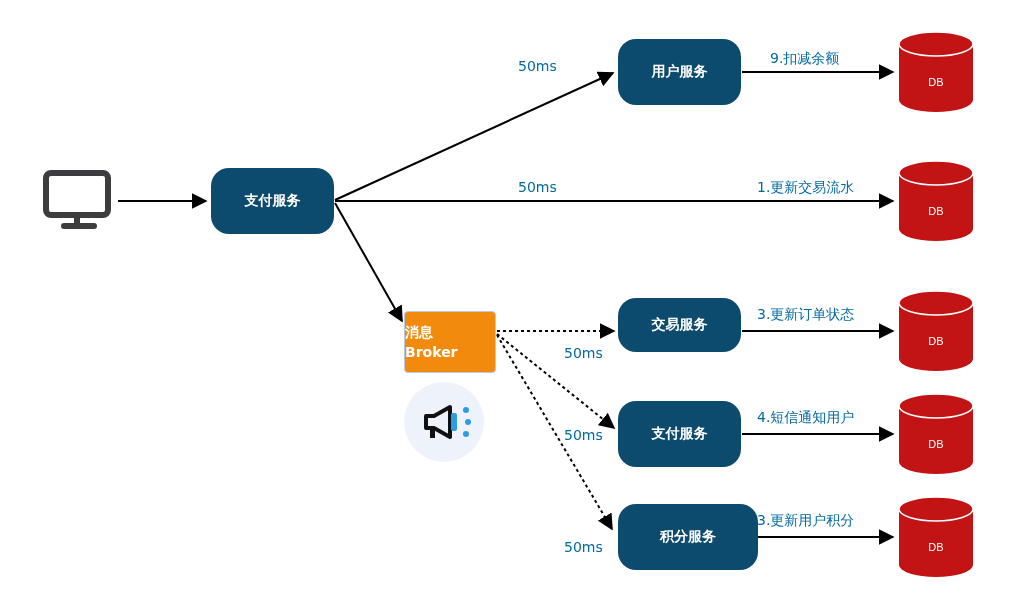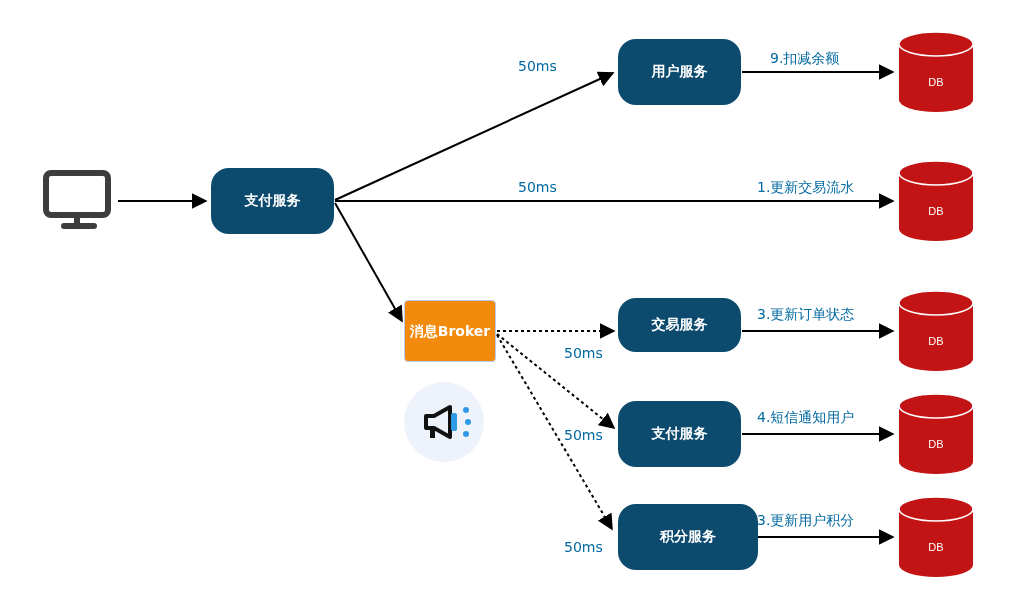--- a/index.html
+++ b/index.html
@@ -2,22 +2,22 @@
 <html><head>
 <meta charset="utf-8">
 <style>
   html, body { margin: 0; padding: 0; background: #ffffff; }
   body { width: 1024px; height: 594px; position: relative; overflow: hidden;
          font-family: "DejaVu Sans", "Liberation Sans", sans-serif; }
   svg#diagram { position: absolute; left: 0; top: 0; }
   .box { position: absolute; background: #0c4a6e; border-radius: 18px; color: #ffffff;
          font-size: 14px; font-weight: bold; display: flex; align-items: center; justify-content: center; }
   .broker { position: absolute; background: #f28a0e; border: 1px solid #b6c8ee; border-radius: 4px;
-            color: #fff; font-weight: bold; font-size: 14px; display: flex; flex-direction: row;
-            align-items: center; justify-content: center; line-height: 20px; }
+            color: #fff; font-weight: bold; font-size: 14px; display: flex; flex-direction: column;
+            justify-content: center; line-height: 20px; margin-top: 11px; }
   .lbl { position: absolute; font-size: 14px; color: #0369a1; white-space: nowrap; }
   .db { position: absolute; width: 76px; height: 82px; }
   .db-label { position: absolute; left: 0; width: 76px; top: 45px; text-align: center; color: #fff;
               font-size: 11px; font-family: "Liberation Sans", sans-serif; }
   .mega { position: absolute; left: 404px; top: 382px; width: 80px; height: 80px; border-radius: 50%;
           background: #eef3fb; }
 </style>
 </head>
 <body>
 

